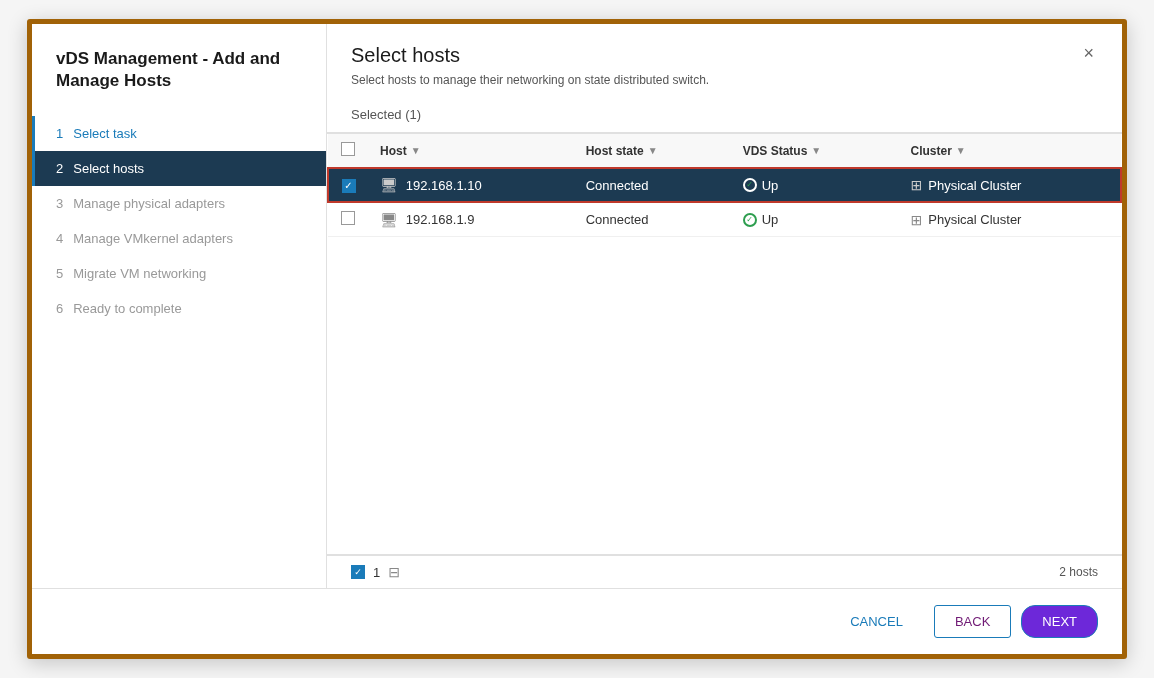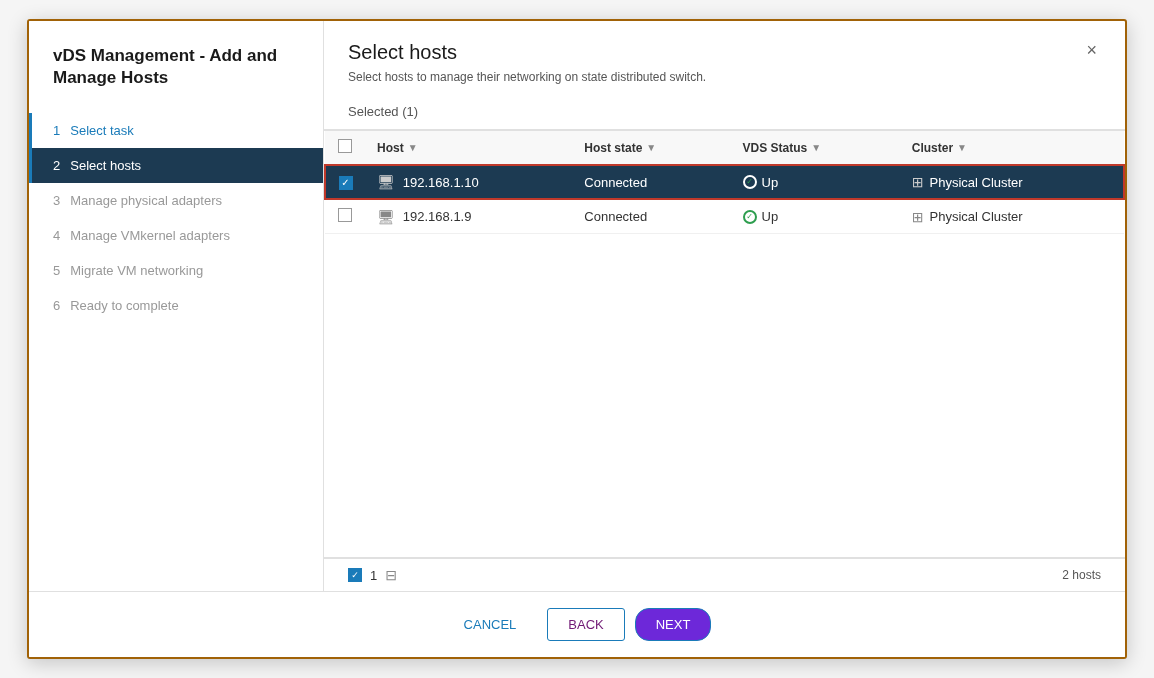--- a/index.html
+++ b/index.html
@@ -9,21 +9,21 @@
       display: flex;
       justify-content: center;
       align-items: center;
       min-height: 100vh;
       font-size: 13px;
     }
     .dialog {
       width: 1100px;
       height: 640px;
       background: #fff;
-      border: 2px solid #a16207;
+      border: 5px solid #a16207;
       border-radius: 3px;
       display: flex;
       flex-direction: column;
       box-shadow: 0 4px 20px rgba(0,0,0,0.2);
       overflow: hidden;
     }
     .dialog-body {
       display: flex;
       flex: 1;
       overflow: hidden;
@@ -302,21 +302,21 @@
     }
     .footer-hosts-count {
       margin-left: auto;
       color: #555;
       font-size: 12px;
     }
     
     .dialog-footer {
       padding: 16px 24px;
       display: flex;
-      justify-content: center;
+      justify-content: flex-end;
       gap: 10px;
       border-top: 1px solid #e0e0e0;
       background: #fff;
     }
     .btn {
       padding: 8px 20px;
       font-size: 13px;
       cursor: pointer;
       border-radius: 3px;
       font-weight: 500;

